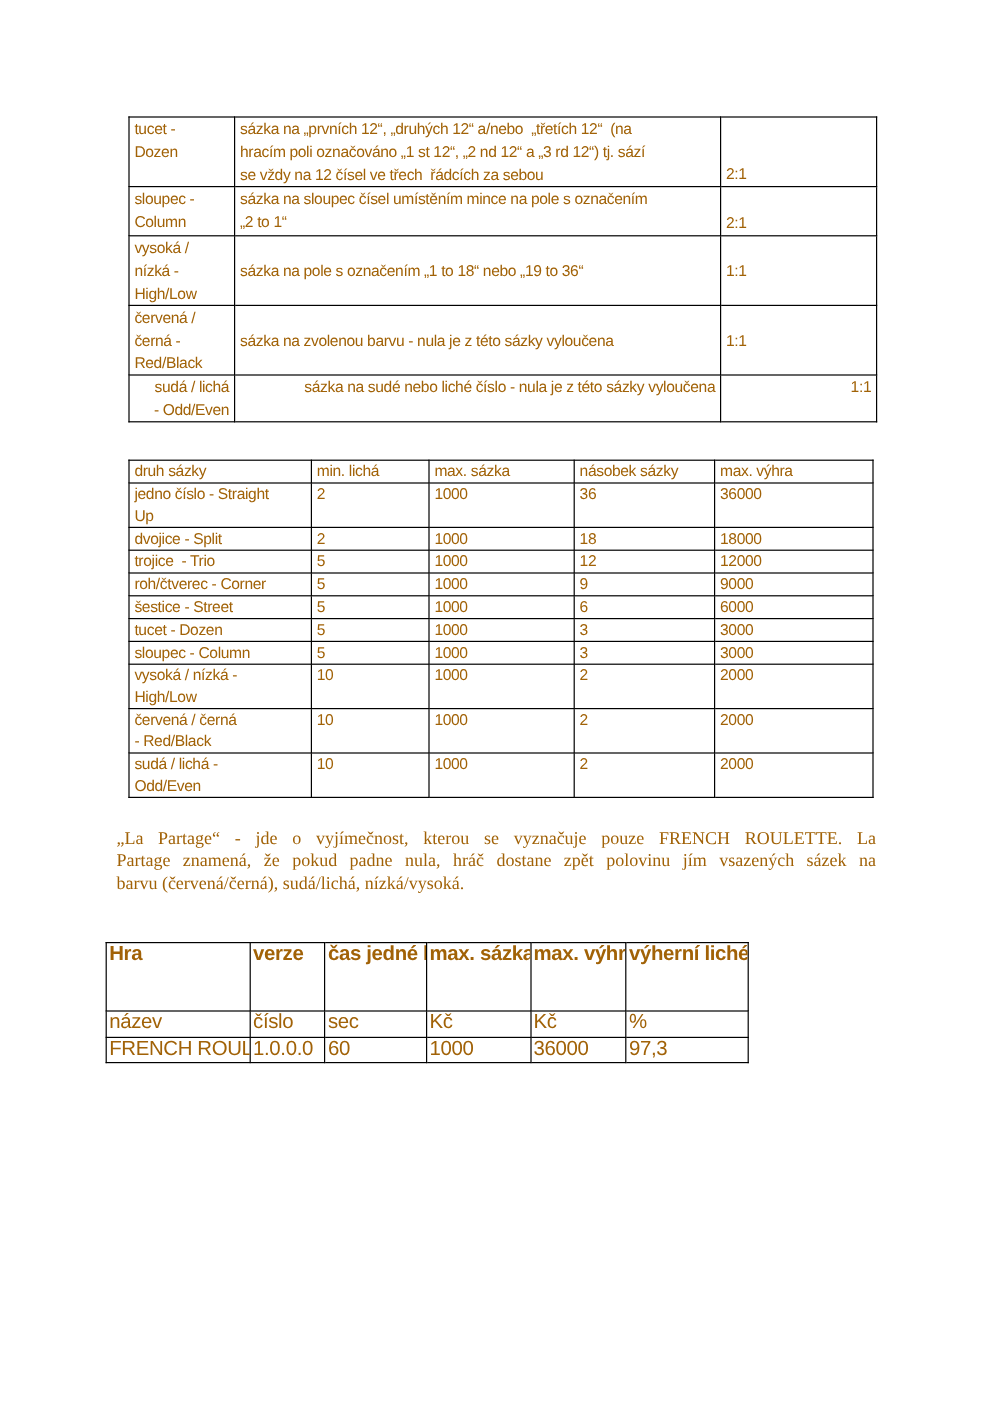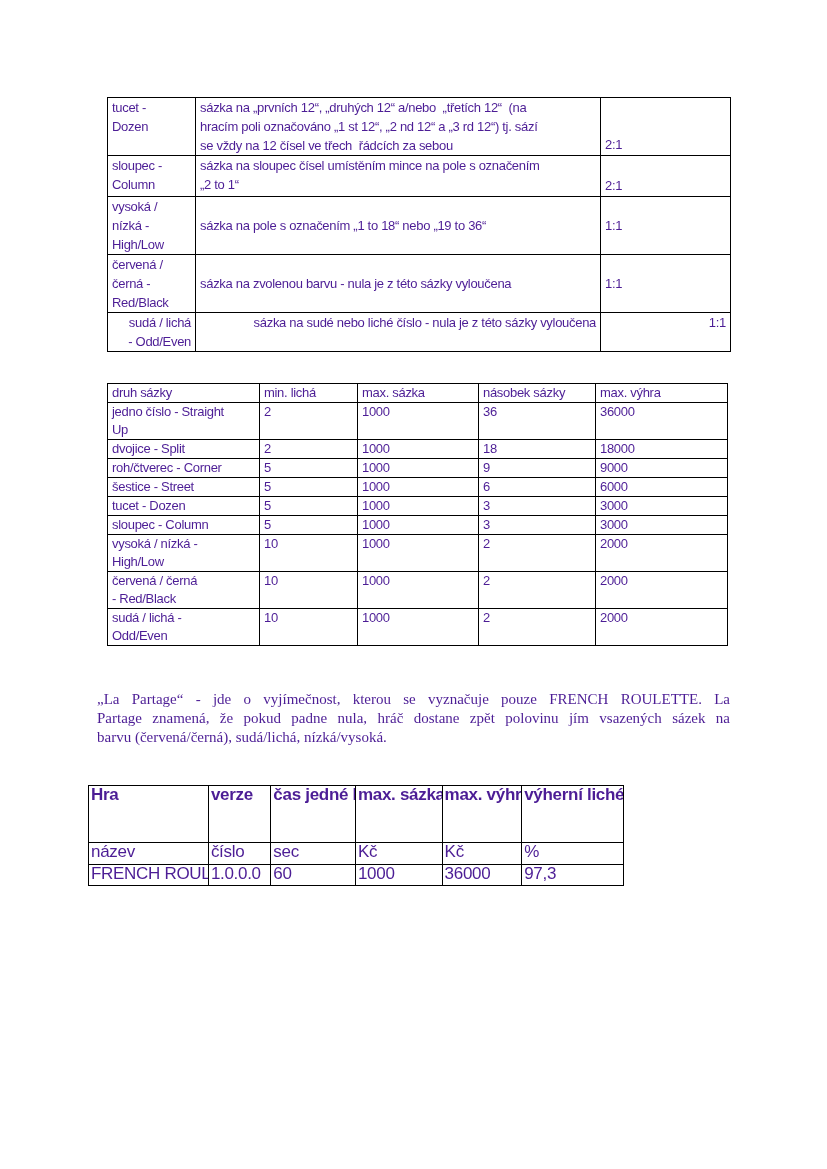--- a/index.html
+++ b/index.html
@@ -3,21 +3,21 @@
 <meta charset="utf-8">
 <style>
   * { margin:0; padding:0; box-sizing:border-box; }
   html,body { background:#e8e8e8; }
   .page {
     position:relative;
     width:827px; height:1169px;
     background:#ffffff;
     overflow:hidden;
     font-family:"Liberation Sans", sans-serif;
-    color:#4c1d95;
+    color:#a16207;
     margin:0 auto;
   }
   table { border-collapse:collapse; table-layout:fixed; position:absolute; }
   td { border:1px solid #000; vertical-align:top; overflow:hidden; }
   .pre { white-space:pre-wrap; }
 
   
   #t1 { left:107px; top:97px; width:623px; font-size:13px; letter-spacing:-0.3px; }
   #t1 td { padding:0 4px; line-height:19px; }
   #t1 .c1 { width:88px; }
@@ -121,20 +121,27 @@
       <td class="k5">36000</td>
     </tr>
     <tr>
       <td class="k1 pre">dvojice - Split</td>
       <td class="k2">2</td>
       <td class="k3">1000</td>
       <td class="k4">18</td>
       <td class="k5">18000</td>
     </tr>
     <tr>
+      <td class="k1 pre">trojice  - Trio</td>
+      <td class="k2">5</td>
+      <td class="k3">1000</td>
+      <td class="k4">12</td>
+      <td class="k5">12000</td>
+    </tr>
+    <tr>
       <td class="k1 pre">roh/čtverec - Corner</td>
       <td class="k2">5</td>
       <td class="k3">1000</td>
       <td class="k4">9</td>
       <td class="k5">9000</td>
     </tr>
     <tr>
       <td class="k1 pre">šestice - Street</td>
       <td class="k2">5</td>
       <td class="k3">1000</td>

